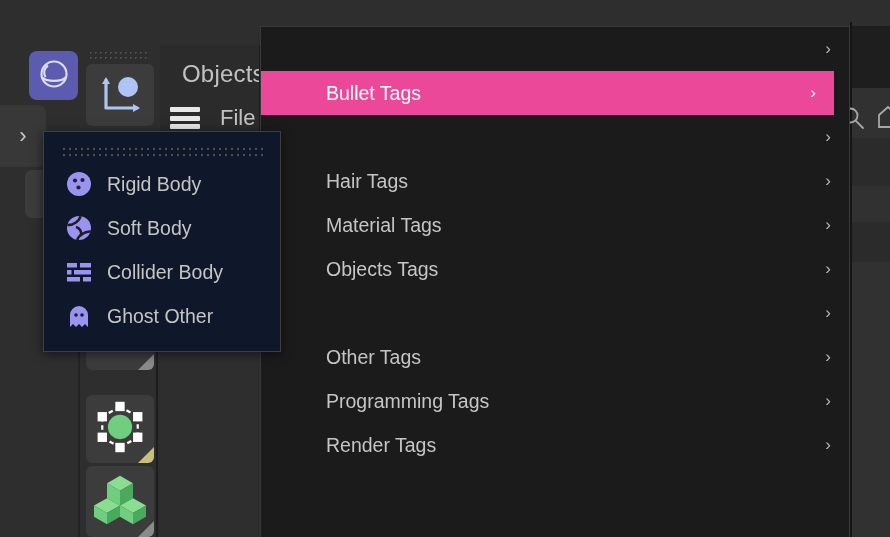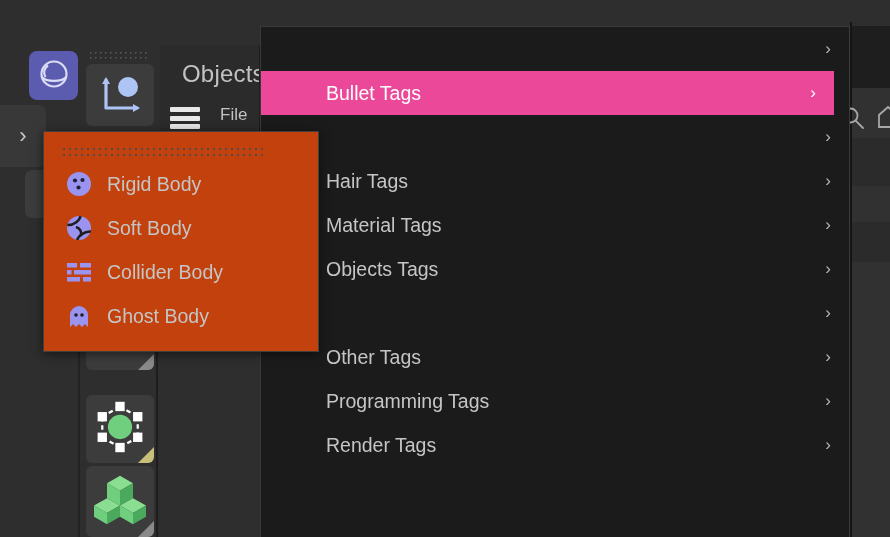--- a/index.html
+++ b/index.html
@@ -110,21 +110,21 @@
     position: absolute; left: 182px; top: 60px;
     font-size: 24px; color: #c2c2c2; letter-spacing: .2px;
   }
   .hamburger {
     position: absolute; left: 170px; top: 107px; width: 30px; height: 22px;
     display: flex; flex-direction: column; justify-content: space-between;
   }
   .hamburger i { display: block; height: 5px; background: #e8e8e8; border-radius: 1px; }
   .lbl-file {
     position: absolute; left: 220px; top: 105px;
-    font-size: 17px; color: #c2c2c2;
+    font-size: 22px; color: #c2c2c2;
   }
   .hdr-sep {
     position: absolute; left: 259px; top: 45px; width: 2px; height: 95px;
     background: #1d1d1d;
   }
 
   
   .icon-search {
     position: absolute; left: 840px; top: 105px; width: 26px; height: 26px;
   }
@@ -167,22 +167,22 @@
     position: absolute; right: 18px; top: 50%; transform: translateY(-50%);
     color: #b5b5b5; font-size: 17px; font-weight: 300;
   }
   .menu-item.selected {
     background: #ec4899; color: #ffffff; width: 573px;
   }
   .menu-item.selected .chev { color: #ffffff; font-weight: 500; }
 
   
   #submenu {
-    position: absolute; left: 43px; top: 131px; width: 276px; height: 221px;
-    background: #c2410c;
+    position: absolute; left: 43px; top: 131px; width: 238px; height: 221px;
+    background: #0f172a;
     border: 1px solid #3f3f3f;
     box-shadow: 0 2px 10px rgba(0,0,0,.55);
   }
   .sub-grip {
     position: absolute; left: 17px; top: 13px; width: 205px; height: 12px;
     background-image: radial-gradient(#4e4e4e 1px, transparent 1px);
     background-size: 6px 6px; background-position: 0 1px;
   }
   .sub-list { padding-top: 30px; }
   .sub-item {
@@ -389,18 +389,18 @@
           <span>Collider Body</span>
         </div>
         <div class="sub-item">
           <span class="sicon">
             <svg viewBox="0 0 30 30">
               <path d="M6 26 L6 14 A9 9 0 0 1 24 14 L24 26 L21 23 L18 26 L15 23 L12 26 L9 23 Z" fill="#9a93f0"></path>
               <circle cx="12" cy="14" r="1.8" fill="#1e1e1e"></circle>
               <circle cx="18" cy="14" r="1.8" fill="#1e1e1e"></circle>
             </svg>
           </span>
-          <span>Ghost Body</span>
+          <span>Ghost Other</span>
         </div>
       </div>
   </div>
 
 </div>
 
 </body></html>

